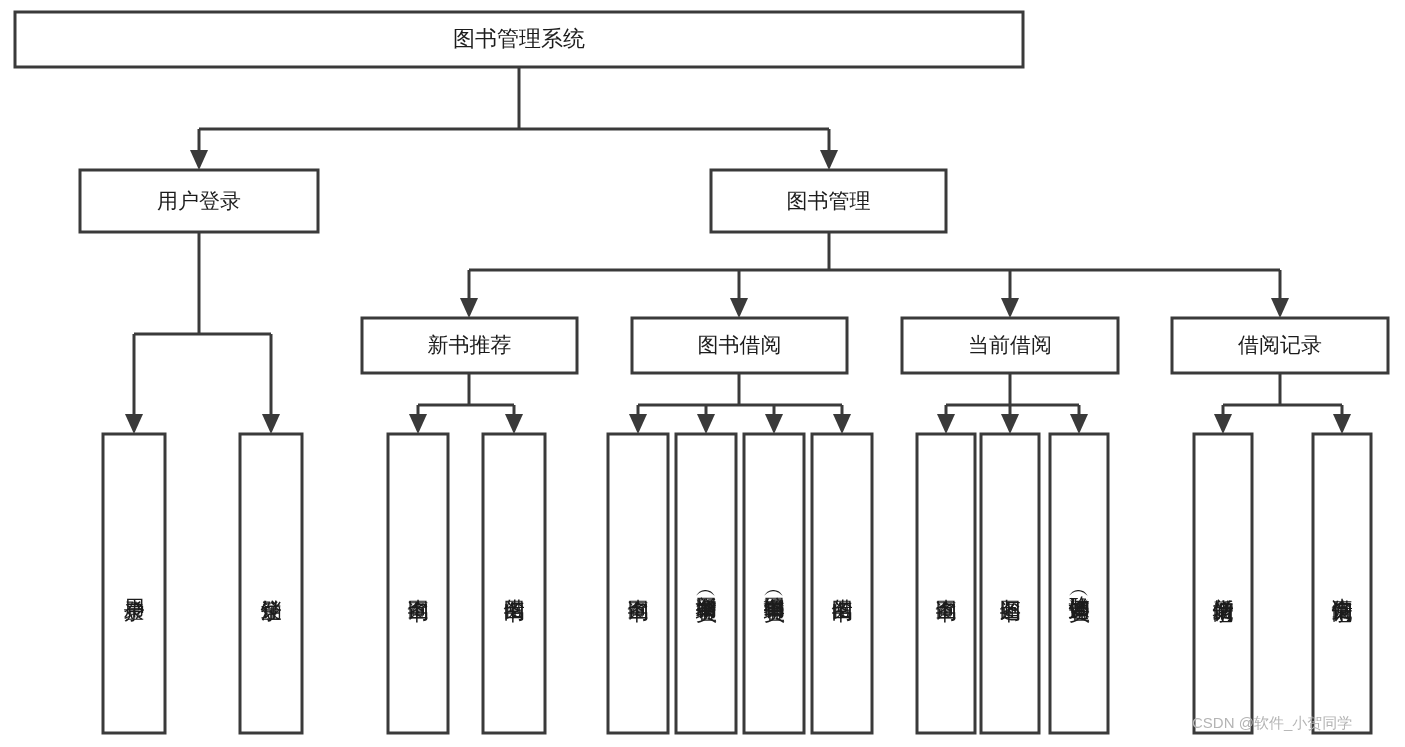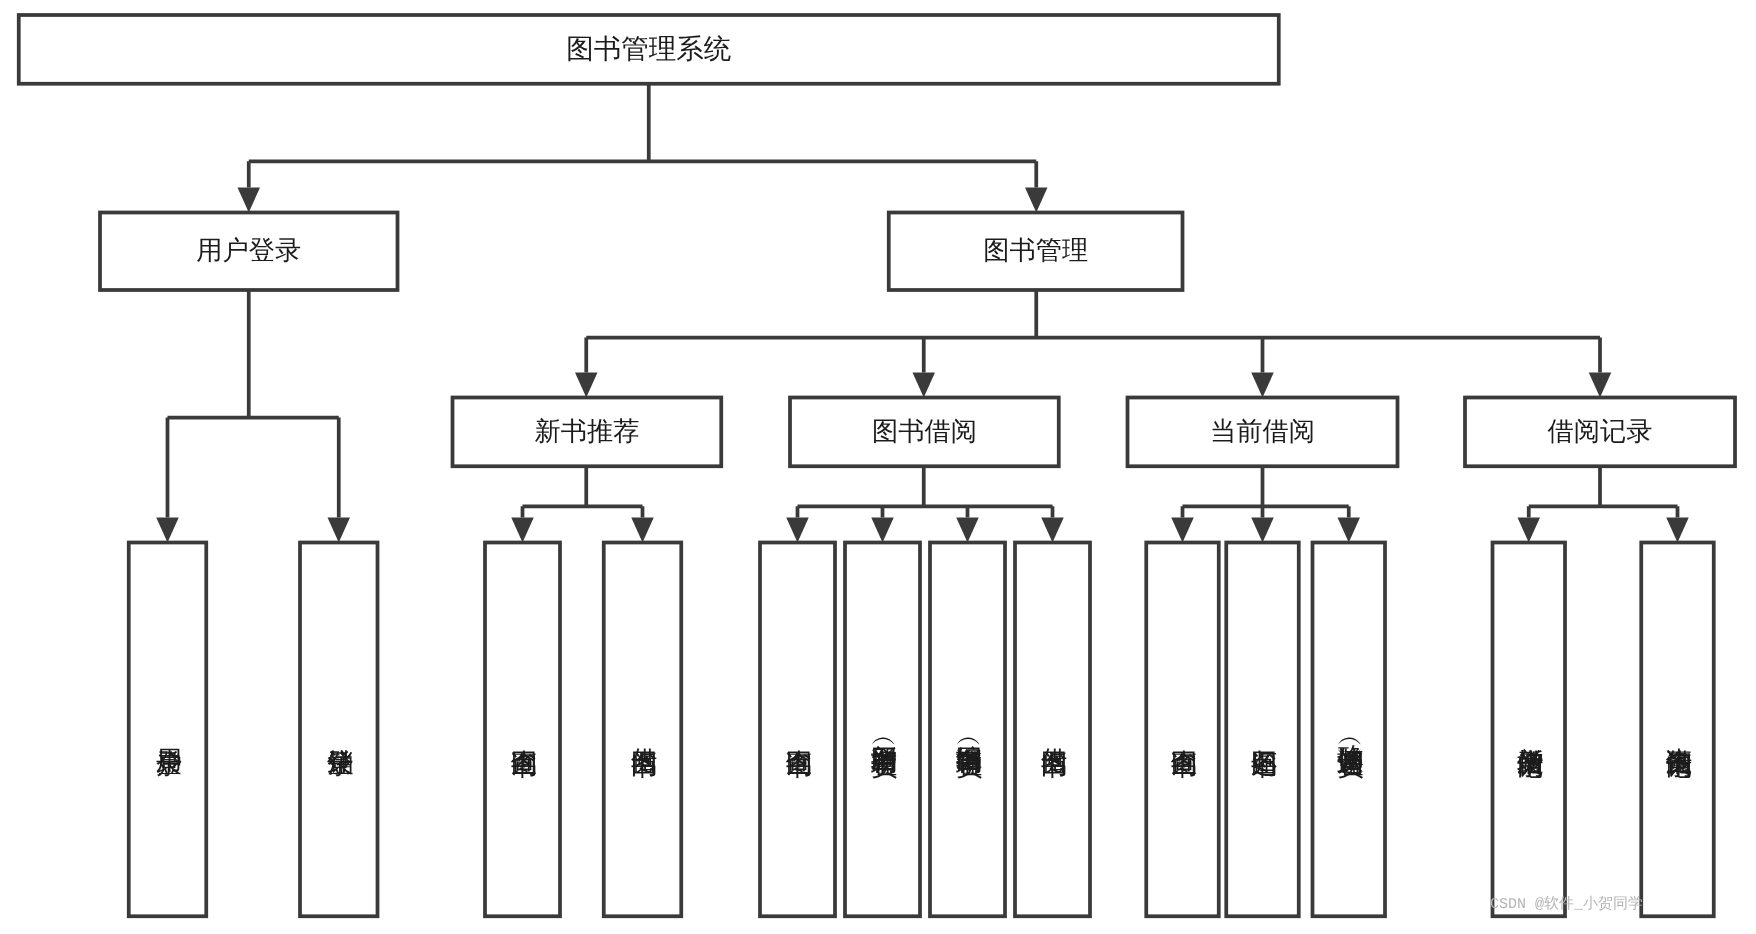--- a/index.html
+++ b/index.html
@@ -69,22 +69,22 @@
     font-family: "Liberation Sans", "DejaVu Sans", sans-serif;
     font-size: 21px;
     line-height: 1.08;
     color: #1c1c1c;
     letter-spacing: 1px;
     white-space: nowrap;
     text-align: center;
   }
   .watermark {
     position: absolute;
-    font-family: Liberation Mono, monospace;
-    font-size: 12px;
+    font-family: Liberation Sans, sans-serif;
+    font-size: 15px;
     color: #b4b4b4;
     white-space: nowrap;
     left: 1192px;
     top: 714px;
   }
 </style>
 </head>
 <body>
 
 <div id="diagram-root">

